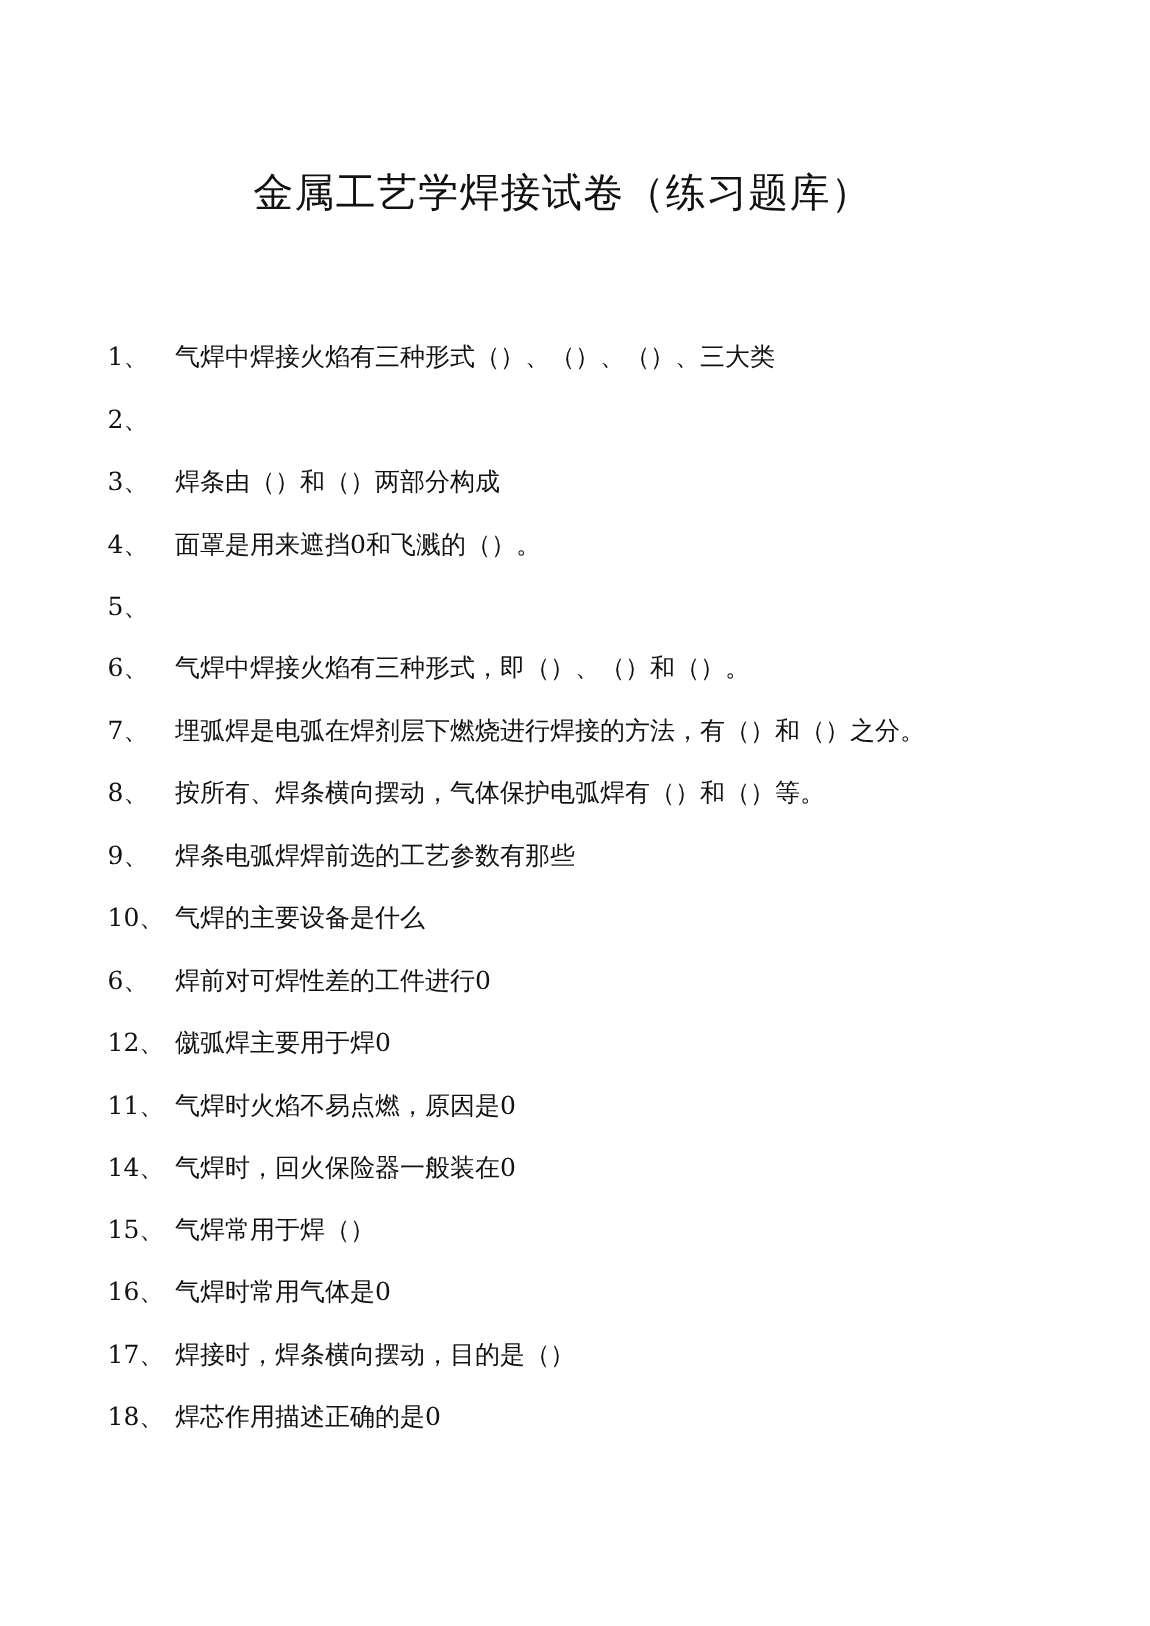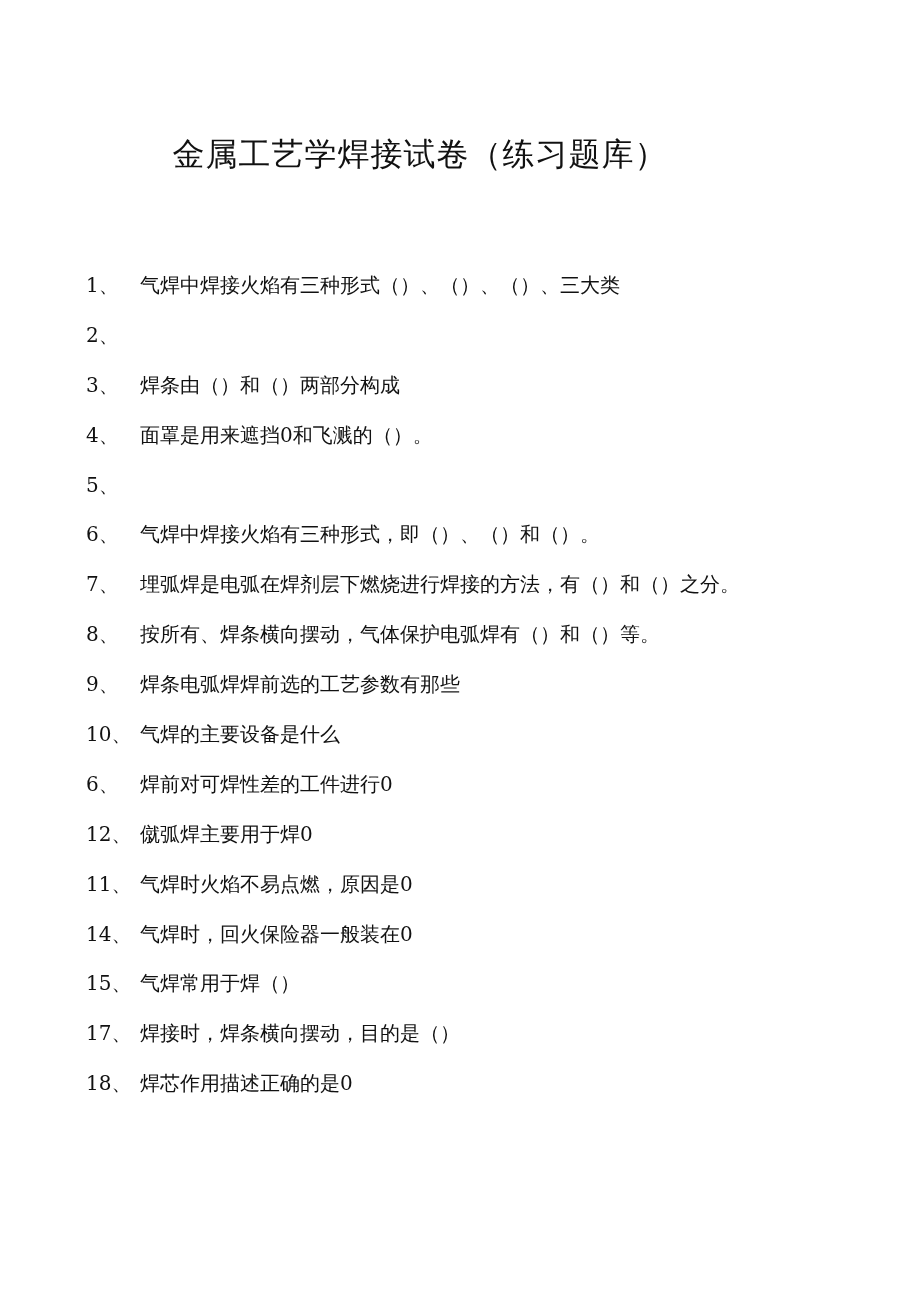--- a/index.html
+++ b/index.html
@@ -28,20 +28,21 @@
       top: 132px;
       width: 840px;
       text-align: center;
       font-family: "DejaVu Sans", "Liberation Sans", sans-serif;
       font-size: 32px;
       line-height: 44px;
       letter-spacing: 1px;
       color: #111111;
       margin: 0;
       font-weight: normal;
+      padding-left: 30px;
     }
     .questions {
       position: absolute;
       left: 86px;
       top: 270px;
       margin: 0;
       padding: 0;
       list-style: none;
     }
     .q {
@@ -120,20 +121,24 @@
     </li>
     <li class="q">
       <span class="q-num">14、</span>
       <span class="q-text">气焊时，回火保险器一般装在0</span>
     </li>
     <li class="q">
       <span class="q-num">15、</span>
       <span class="q-text">气焊常用于焊（）</span>
     </li>
     <li class="q">
+      <span class="q-num">16、</span>
+      <span class="q-text">气焊时常用气体是0</span>
+    </li>
+    <li class="q">
       <span class="q-num">17、</span>
       <span class="q-text">焊接时，焊条横向摆动，目的是（）</span>
     </li>
     <li class="q">
       <span class="q-num">18、</span>
       <span class="q-text">焊芯作用描述正确的是0</span>
     </li>
   </ol>
 </div>
 

